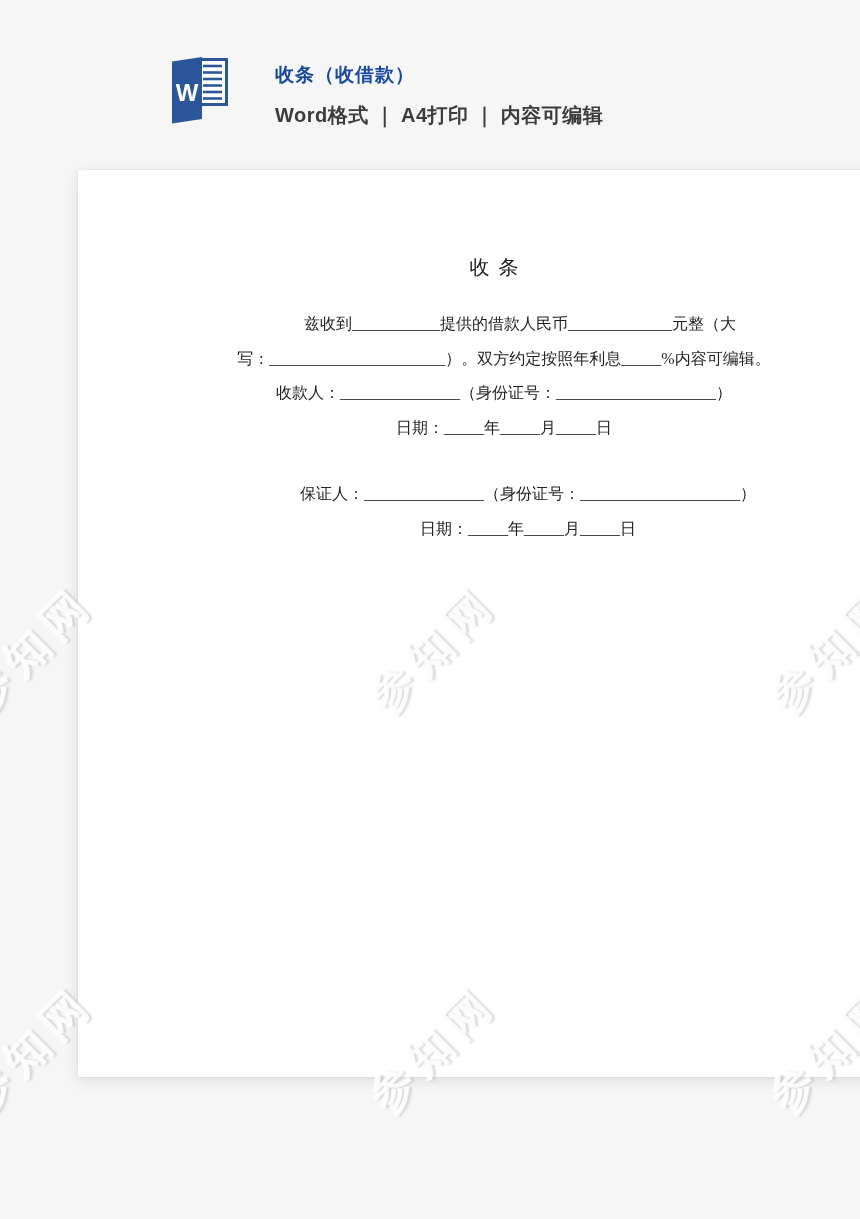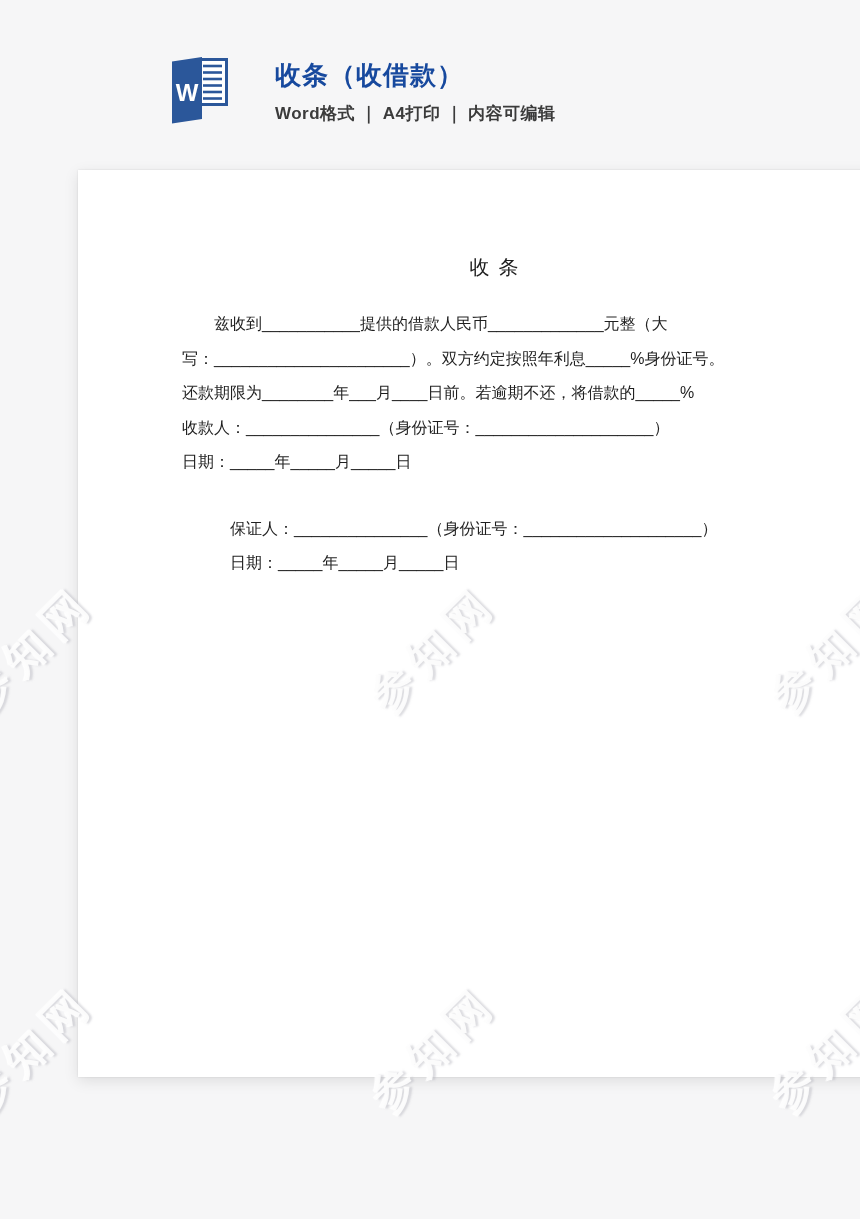--- a/index.html
+++ b/index.html
@@ -20,29 +20,29 @@
   .header {
     position: absolute;
     left: 172px;
     top: 56px;
     display: flex;
     align-items: flex-start;
     gap: 46px;
   }
   .word-icon { width: 57px; height: 68px; flex: 0 0 auto; }
   .header-text h1 {
-    font-size: 26px;
+    font-size: 19px;
     font-weight: bold;
     color: #17499e;
     line-height: 38px;
     letter-spacing: 1px;
   }
   .header-text .subtitle {
     margin-top: 8px;
-    font-size: 17px;
+    font-size: 20px;
     font-weight: bold;
     color: #3b3b3b;
     letter-spacing: 0.5px;
   }
 
   
   .page {
     position: absolute;
     left: 78px;
     top: 170px;
@@ -56,24 +56,25 @@
     margin-top: 84px;
     text-align: center;
     font-family: "Liberation Serif", "DejaVu Serif", serif;
     font-size: 20px;
     font-weight: normal;
     color: #1f1f1f;
     letter-spacing: 2px;
   }
   .doc-body {
     margin: 26px 86px 0 104px;
-    font-family: Liberation Sans, sans-serif;
+    font-family: Liberation Serif, serif;
     font-size: 16px;
     line-height: 34.5px;
     color: #1f1f1f;
+    text-align: center;
   }
   .doc-body p { white-space: nowrap; }
   .indent { text-indent: 2em; }
   .sig-block { }
   .sig-block.second { margin-top: 32px; margin-left: 48px; }
 
   
   .watermarks { position: absolute; inset: 0; z-index: 5; pointer-events: none; }
   .wm {
     position: absolute;
@@ -120,22 +121,21 @@
       <h1>收条（收借款）</h1>
       <div class="subtitle">Word格式 ｜ A4打印 ｜ 内容可编辑</div>
     </div>
   </header>
 
   <main class="page">
     <h2 class="doc-title">收 条</h2>
 
     <div class="doc-body">
       <p class="indent">兹收到___________提供的借款人民币_____________元整（大</p>
-      <p>写：______________________）。双方约定按照年利息_____%身份证号。</p>
-      <p>还款期限为________年___月____日前。若逾期不还，将借款的_____%</p>
+      <p>写：______________________）。双方约定按照年利息_____%内容可编辑。</p>
 
       <div class="sig-block">
         <p>收款人：_______________（身份证号：____________________）</p>
         <p>日期：_____年_____月_____日</p>
       </div>
 
       <div class="sig-block second">
         <p>保证人：_______________（身份证号：____________________）</p>
         <p>日期：_____年_____月_____日</p>
       </div>

